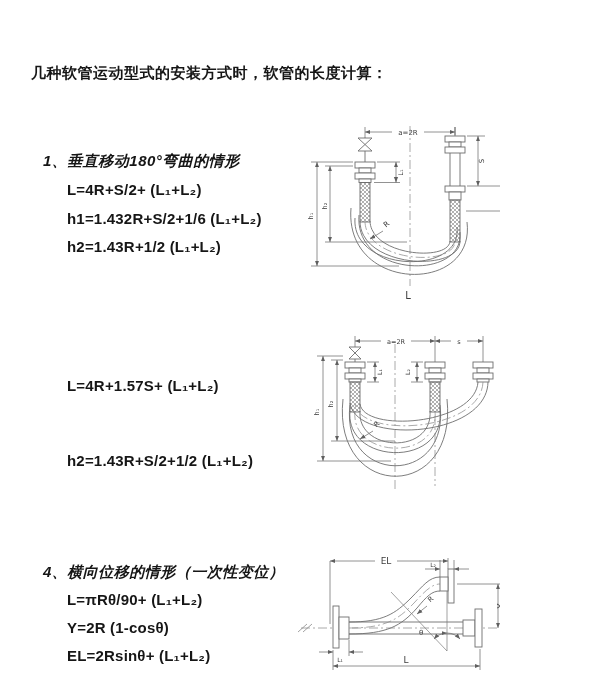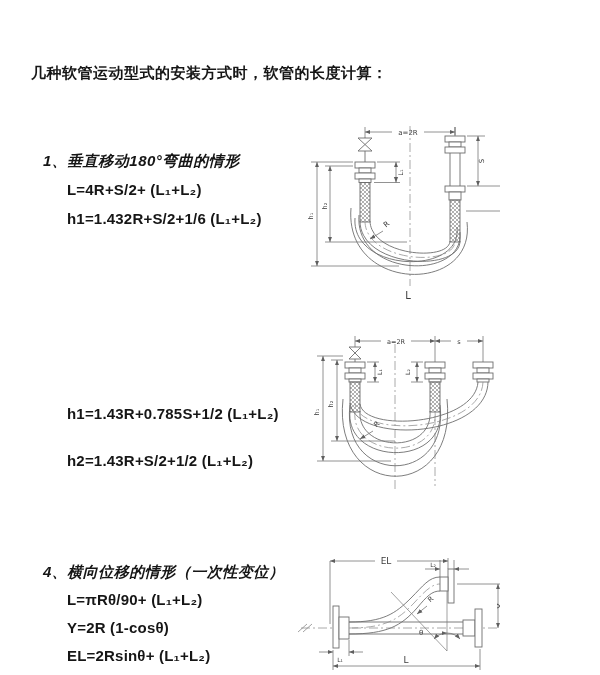--- a/index.html
+++ b/index.html
@@ -22,22 +22,23 @@
 </head>
 <body>
 
 <div class="page">
 
   <div class="title">几种软管运动型式的安装方式时，软管的长度计算：</div>
 
   <div class="sec-heading" style="top:108px">1、垂直移动180°弯曲的情形</div>
   <div class="formula" style="top:137px">L=4R+S/2+ (L₁+L₂)</div>
   <div class="formula" style="top:166px">h1=1.432R+S/2+1/6 (L₁+L₂)</div>
-
-  <div class="formula" style="top:361px">h1=1.43R+0.785S+1/2 (L₁+L₂)</div>
+  <div class="formula" style="top:194px">h2=1.43R+1/2 (L₁+L₂)</div>
+
+  <div class="formula" style="top:333px">L=4R+1.57S+ (L₁+L₂)</div>
   <div class="formula" style="top:408px">h2=1.43R+S/2+1/2 (L₁+L₂)</div>
 
   <div class="sec-heading" style="top:519px">4、横向位移的情形（一次性变位）</div>
   <div class="formula" style="top:547px">L=πRθ/90+ (L₁+L₂)</div>
   <div class="formula" style="top:575px">Y=2R (1-cosθ)</div>
   <div class="formula" style="top:603px">EL=2Rsinθ+ (L₁+L₂)</div>
 
   <svg class="diagram" style="left:295px;top:66px" width="300" height="200" viewBox="0 0 300 200">
     <defs>
       <pattern id="h1p" width="4" height="4" patternUnits="userSpaceOnUse">

